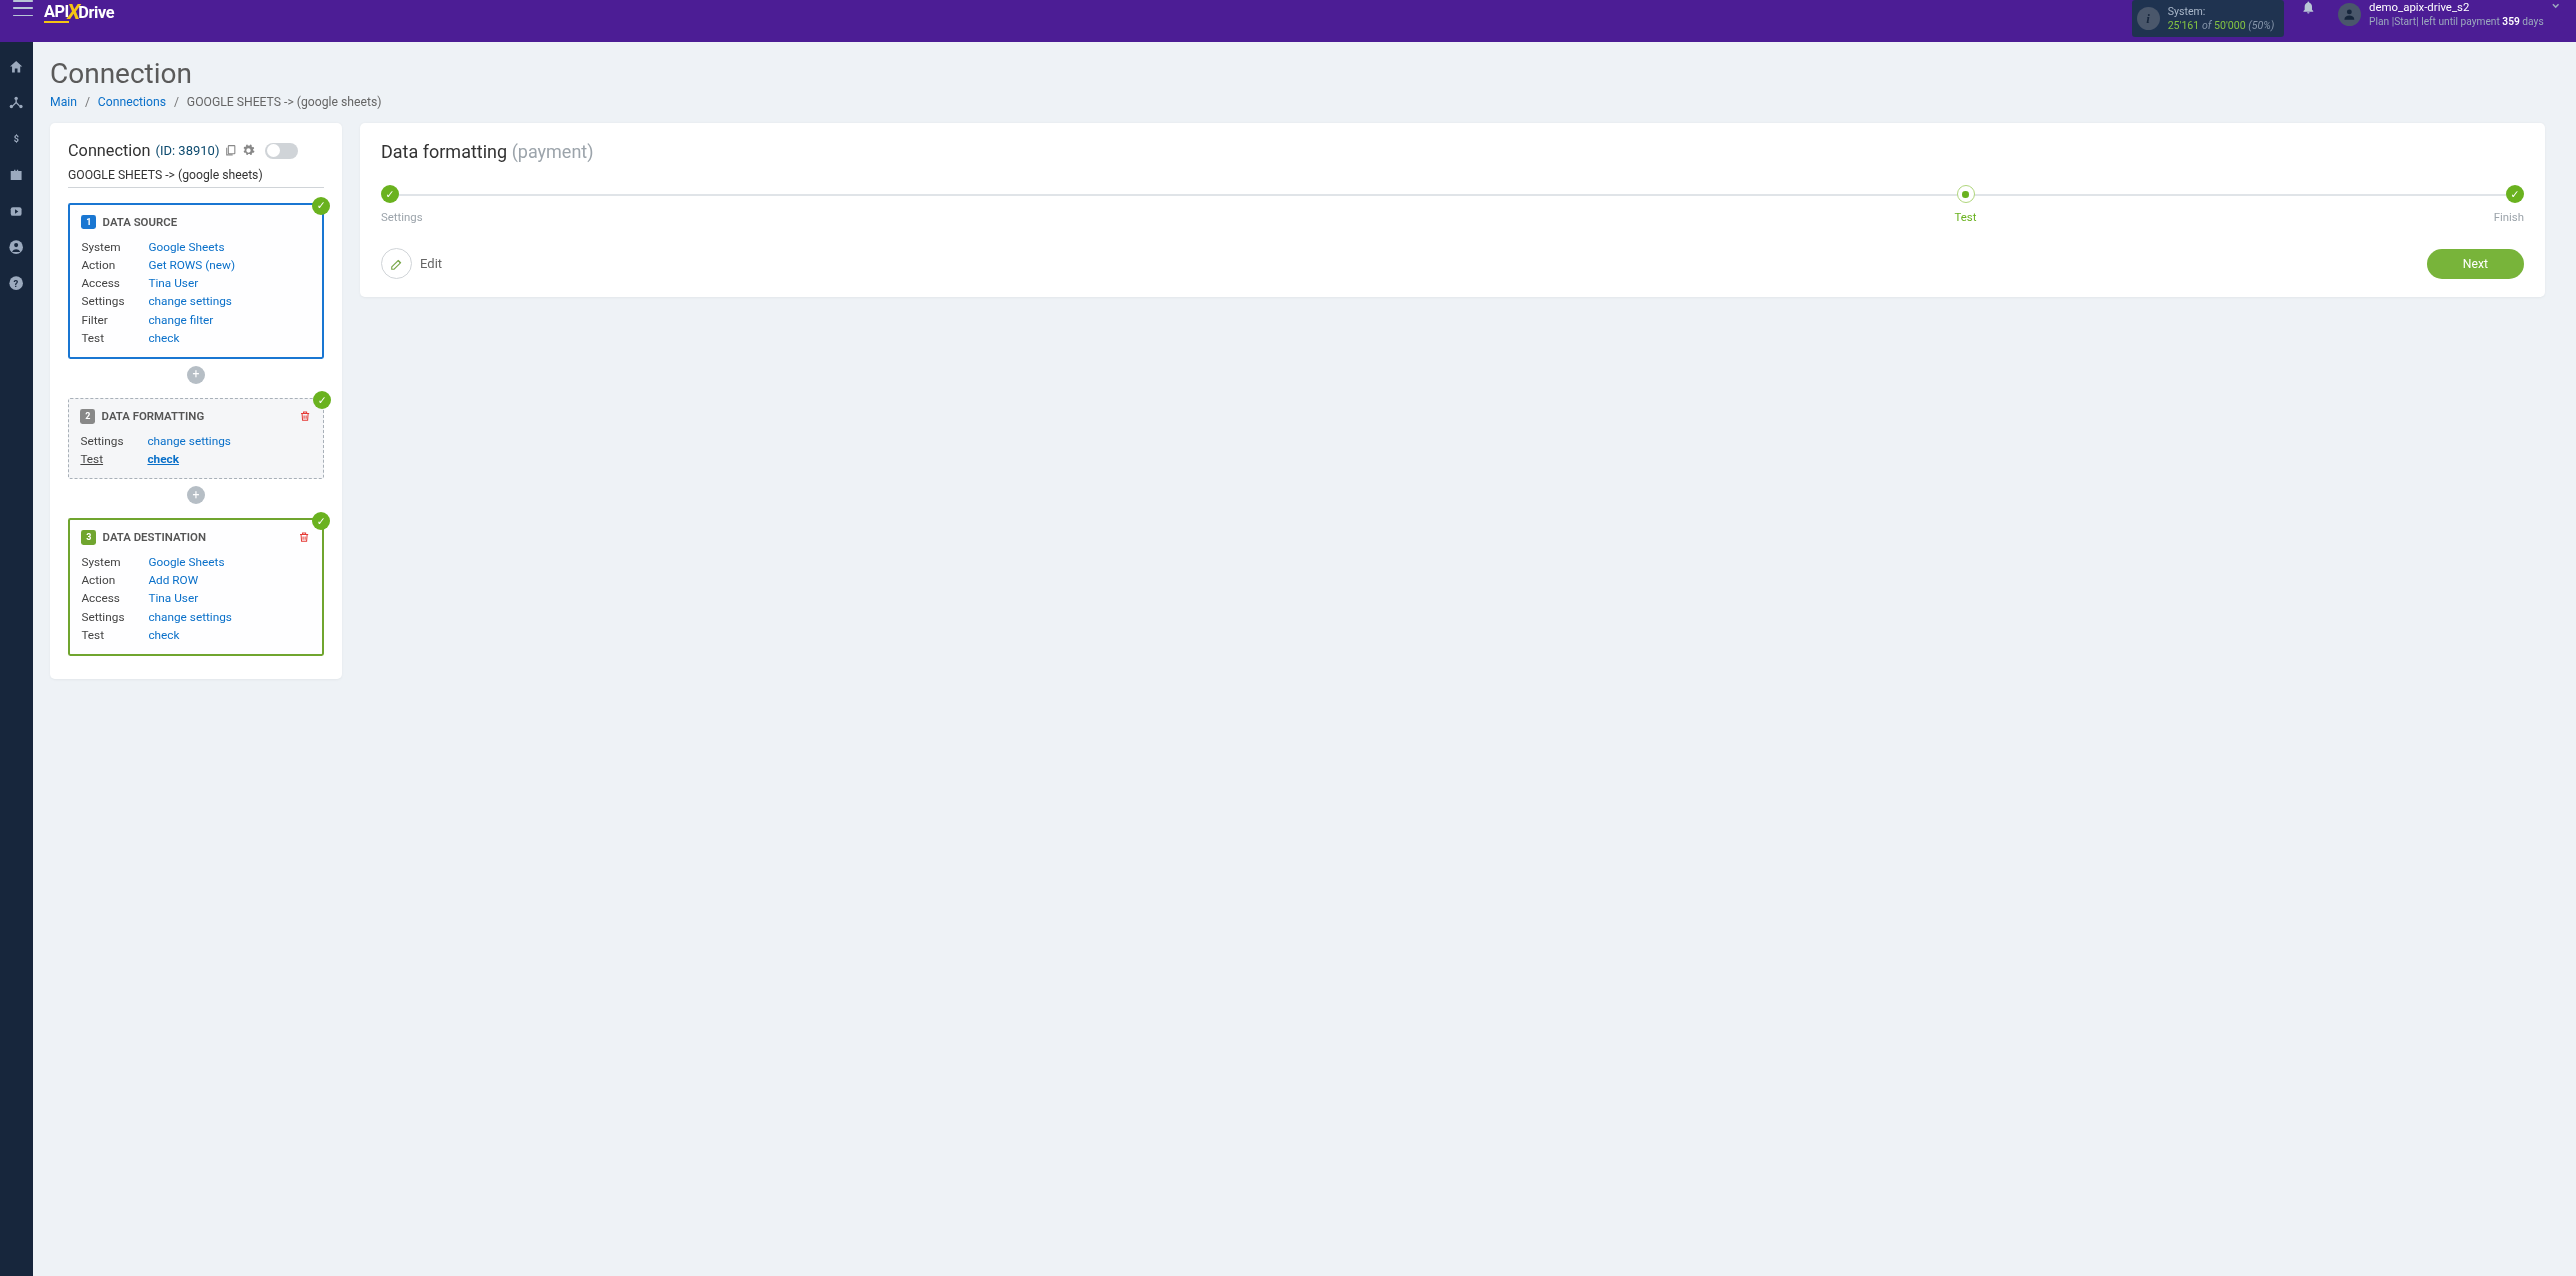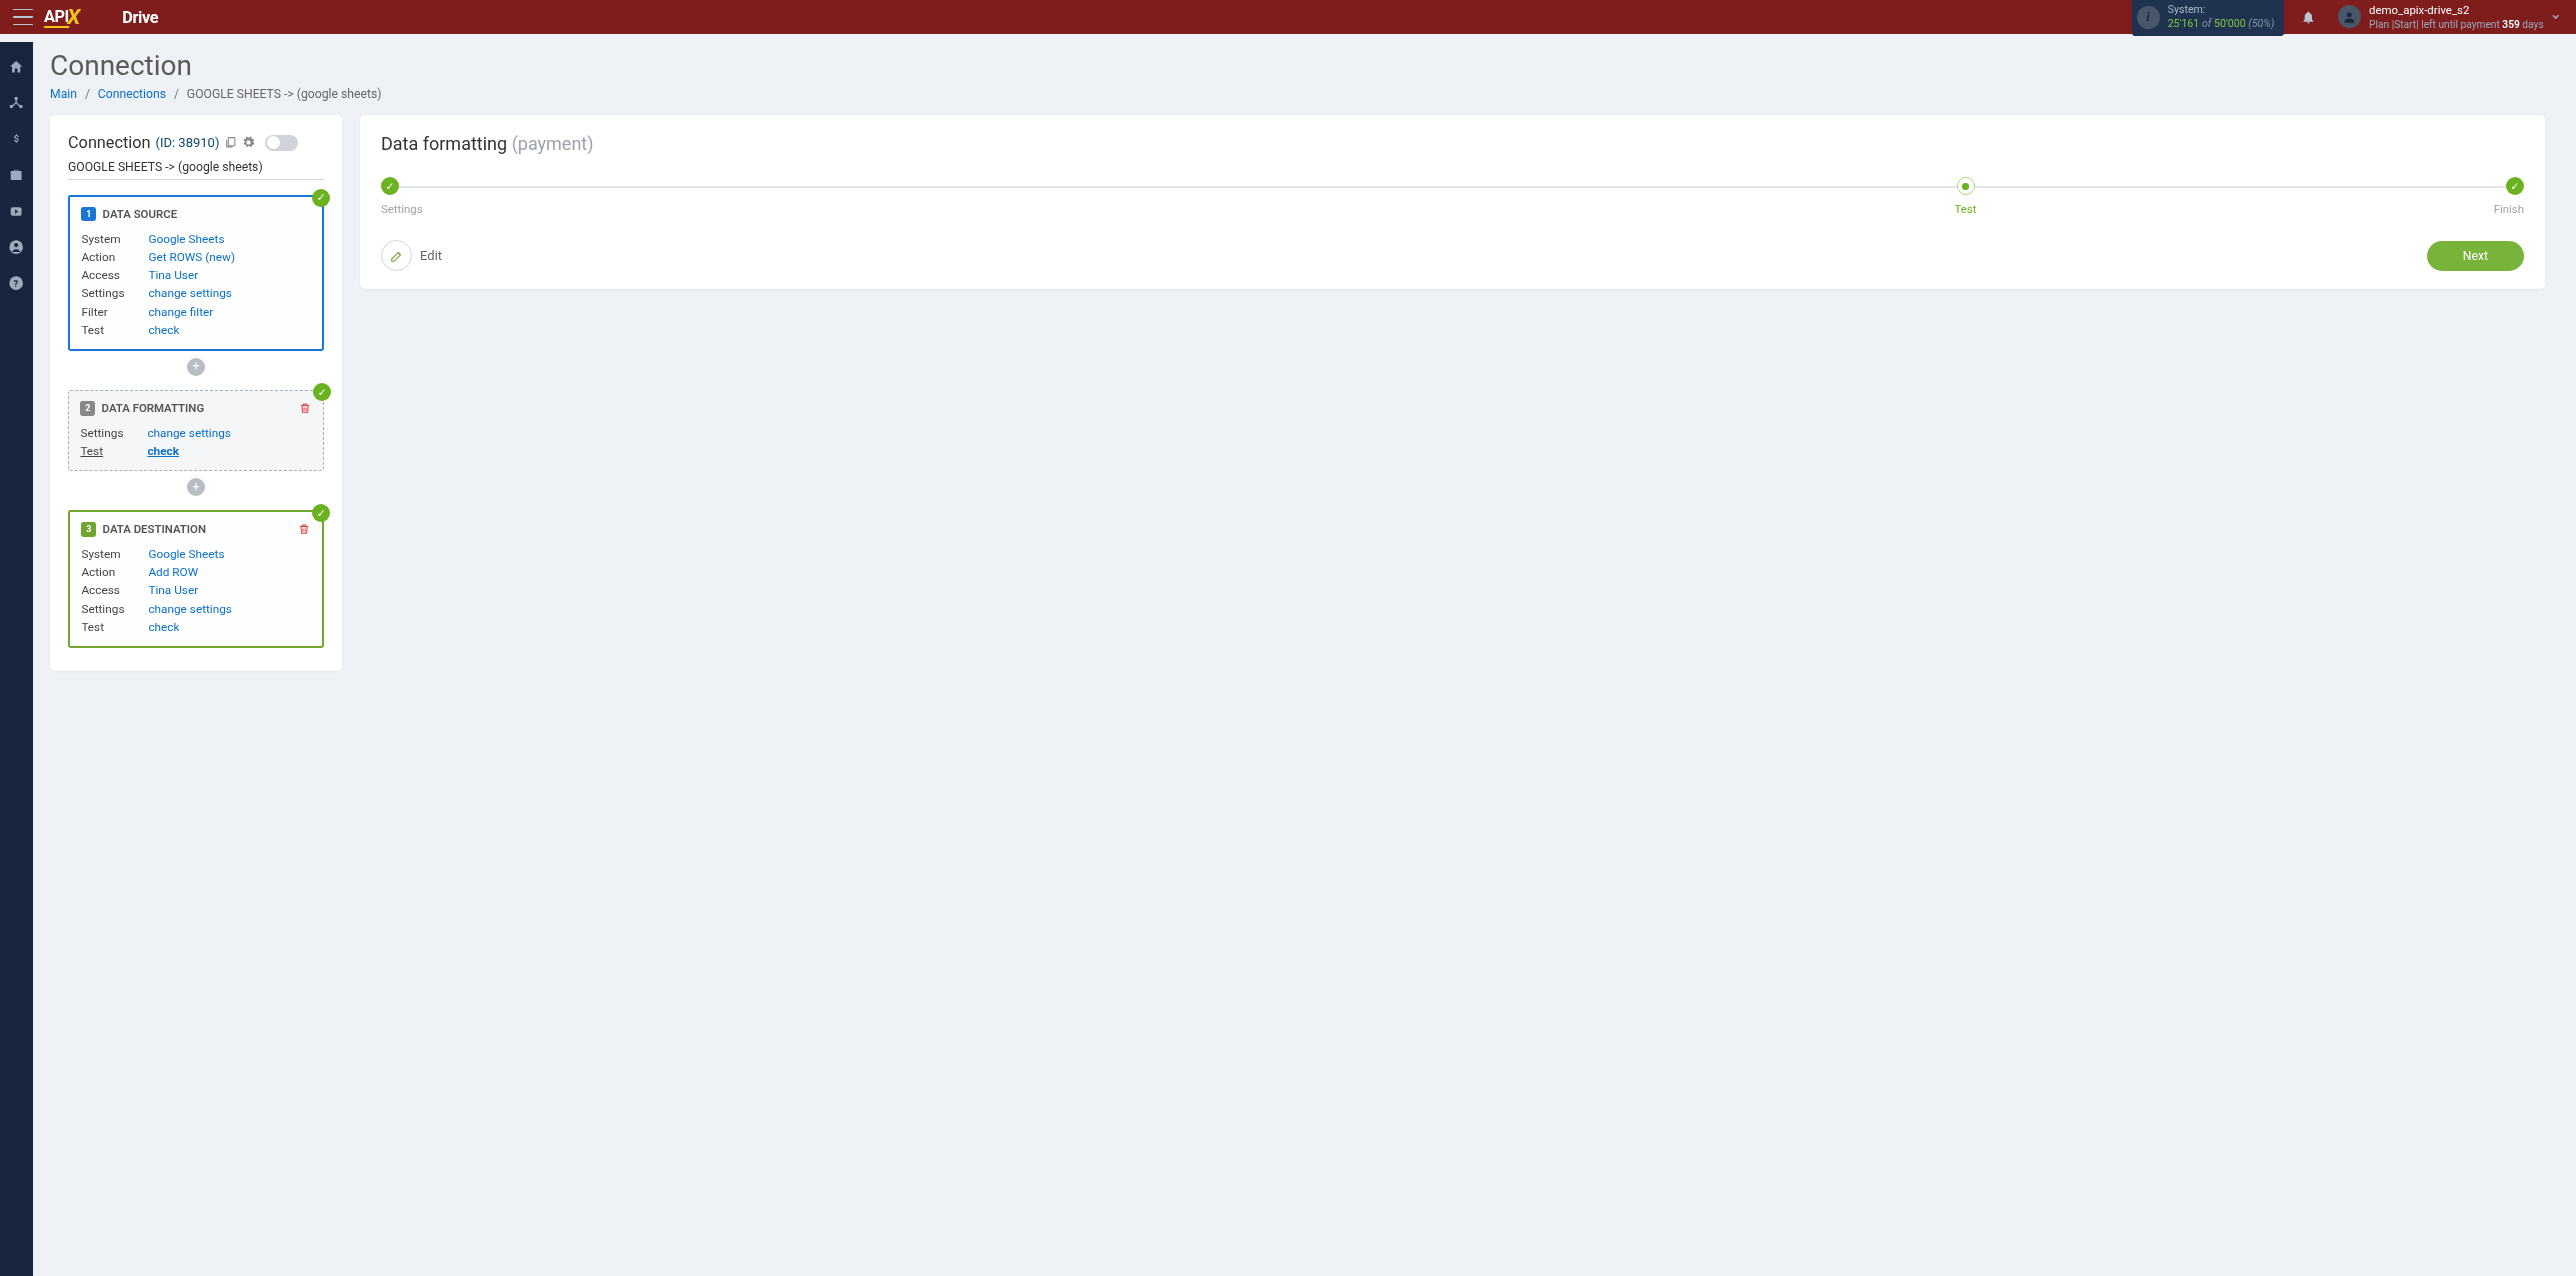--- a/index.html
+++ b/index.html
@@ -1,23 +1,23 @@
 <!DOCTYPE html>
 <html style="font-size:13px"><head>
 <meta charset="utf-8">
 <style>
 * { margin:0; padding:0; box-sizing:border-box; font-family:-apple-system,BlinkMacSystemFont,"Segoe UI",Roboto,sans-serif; }
 body { background:#eef2f6; color:#333; font-size:13px; }
-.topbar { background:#7f1d1d; height:34px; display:flex; align-items:center; padding:0 6.5px; color:#fff; }
+.topbar { background:#4c1d95; height:42px; display:flex; align-items:flex-start; padding:0 6.5px; color:#fff; }
 .hamburger { width:19.5px; height:16.3px; display:flex; flex-direction:column; justify-content:space-between; cursor:pointer; margin:0 11.4px 0 6.5px; }
 .hamburger span { height:1.6px; background:#b8c6d6; border-radius:0.8px; }
 .logo { font-size:16.3px; font-weight:700; display:flex; align-items:center; gap:0; letter-spacing:-0.4px; }
 .logo .apix { color:#fff; }
 .logo .x { color:#f4c413; font-size:21px; font-style:italic; margin:0 -1.6px; }
-.logo .drive { color:#fff;padding-left:44px; }
+.logo .drive { color:#fff; }
 .logo-under { border-bottom:2.4px solid #f4c413; padding-bottom:-1.6px; }
 .topbar-spacer { flex:1; }
 .actions-box { background:#1f3350; border-radius:3.3px; padding:4.9px 9.8px 4.9px 4.9px; display:flex; align-items:center; gap:8.1px; margin-right:16.3px; }
 .actions-icon { width:23px; height:23px; background:#4a576b; border-radius:50%; display:flex; align-items:center; justify-content:center; color:#17263c; font-weight:bold; font-style:italic; font-family:serif; }
 .actions-text { font-size:10.6px; line-height:1.3; }
 .actions-text .r1 { color:#aab8ca; }
 .actions-text .used { color:#84c342; }
 .actions-text .total { color:#84c342; }
 .actions-text .pct { color:#8595aa; font-style:italic; }
 .actions-text .of { font-style:italic; color:#8595aa; }

